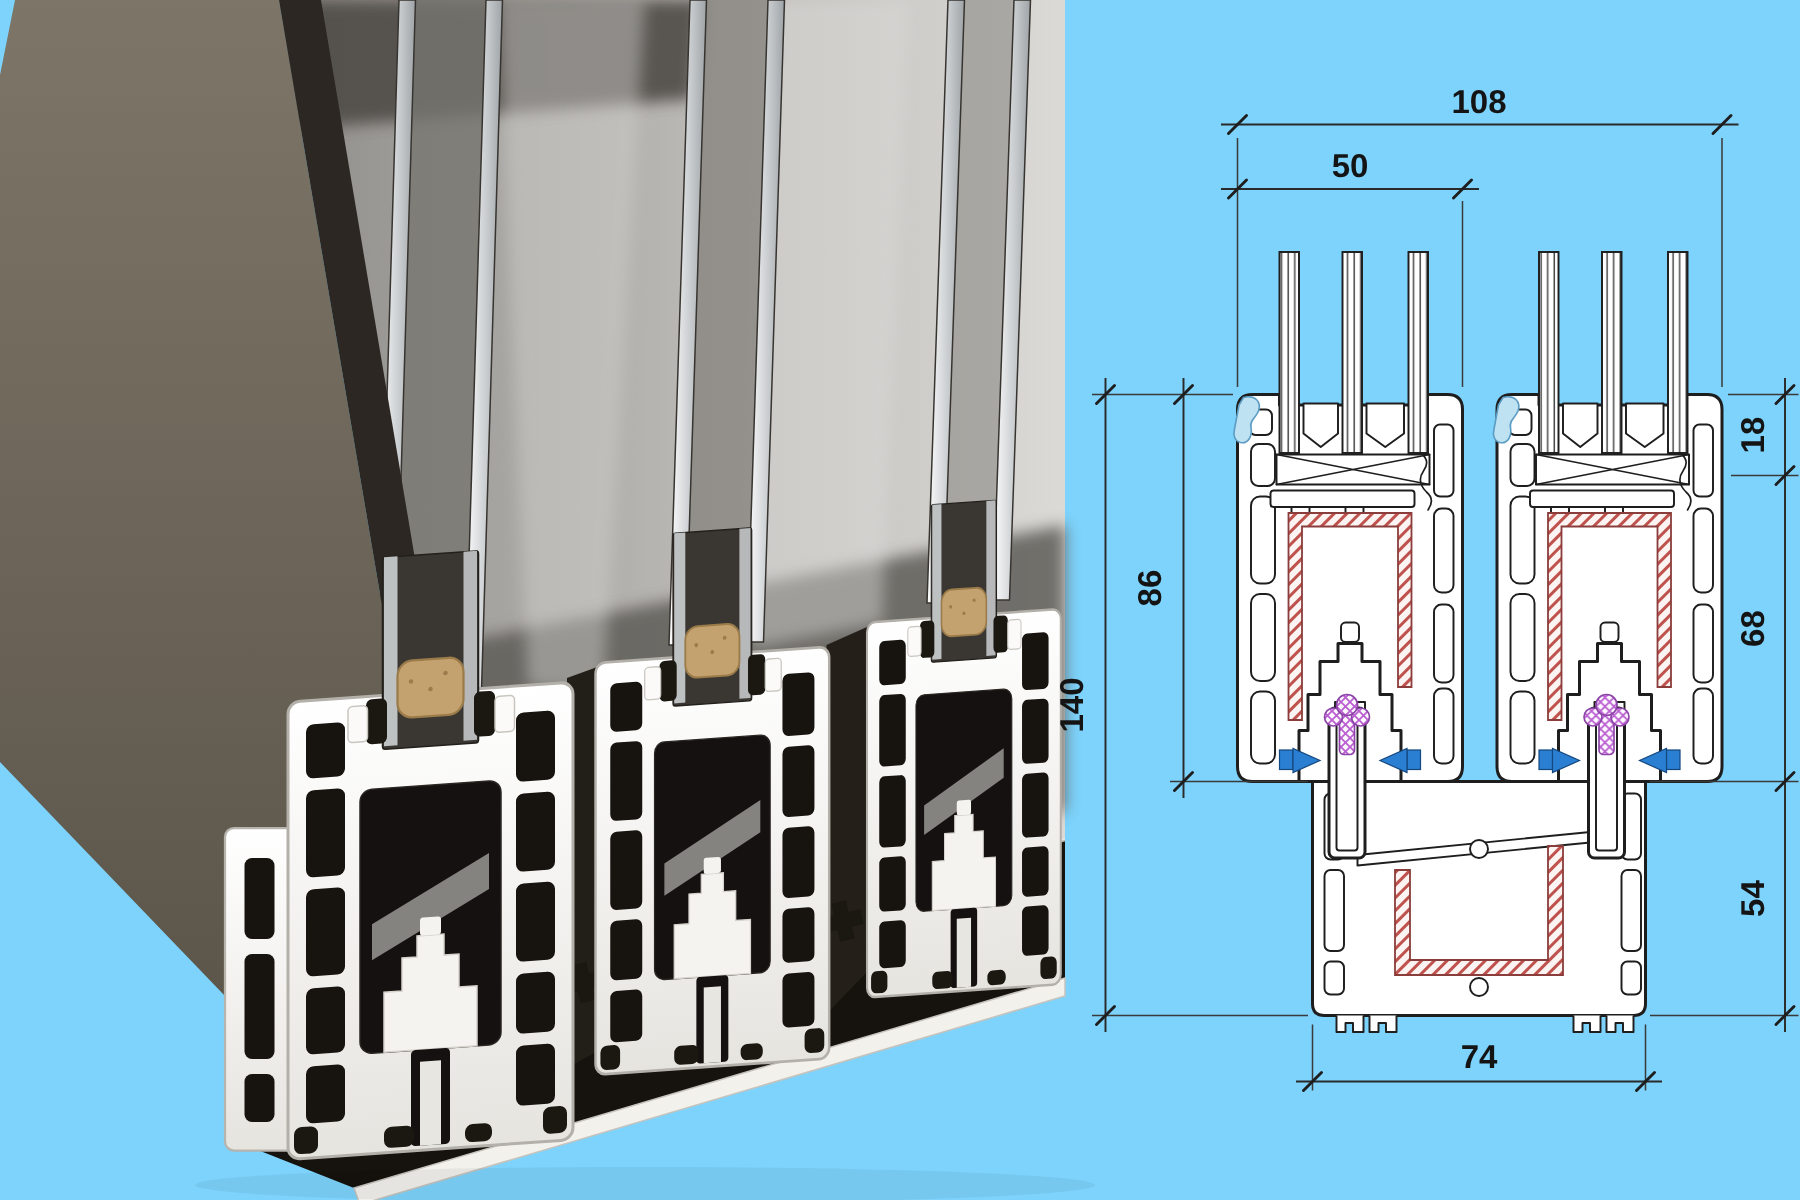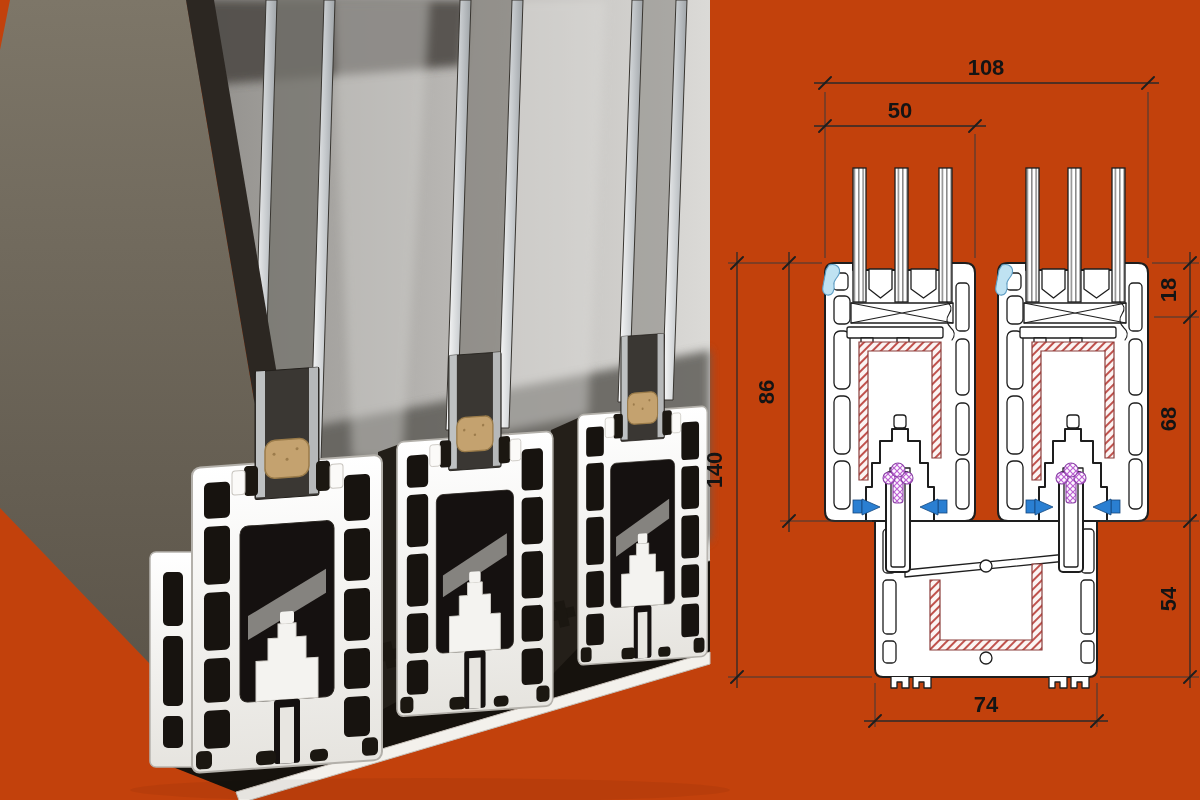--- a/index.html
+++ b/index.html
@@ -1,16 +1,16 @@
 <!DOCTYPE html>
 <html><head>
 <meta charset="utf-8">
 <style>
   html,body{margin:0;padding:0;background:#ffffff;}
-  .stage{position:relative;width:1200px;height:800px;background:#c2410c;overflow:hidden;
+  .stage{position:relative;width:1200px;height:800px;background:#7dd3fc;overflow:hidden;
          font-family:"Liberation Sans",sans-serif;}
   svg{display:block}
   .ol{stroke:#1e1e1e;fill:#ffffff;stroke-width:2;stroke-linejoin:round;stroke-linecap:round}
   .th{stroke:#1e1e1e;fill:#ffffff;stroke-width:1.3;stroke-linejoin:round}
   .ln{stroke:#1e1e1e;fill:none;stroke-width:1.1;stroke-linecap:round}
   .dl{stroke:#2a2a2a;stroke-width:1.3;fill:none}
   .ex{stroke:#3a3a3a;stroke-width:1;fill:none}
   .tk{stroke:#1e1e1e;stroke-width:1.9;stroke-linecap:round}
   .dim{font-family:"Liberation Sans",sans-serif;font-size:22px;font-weight:600;fill:#141414}
 </style>

